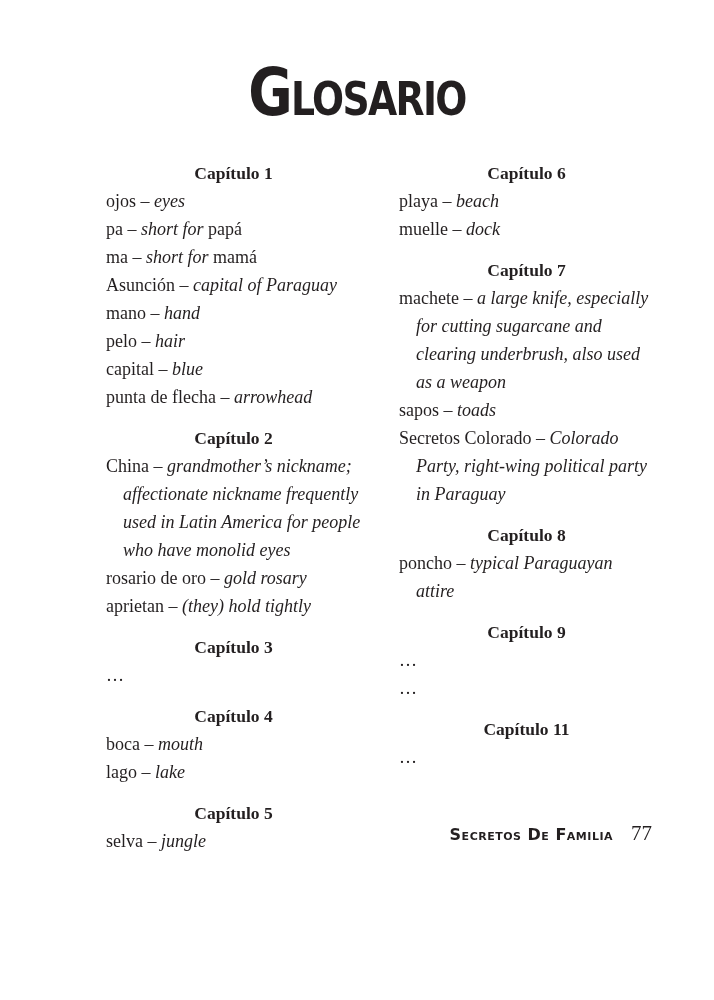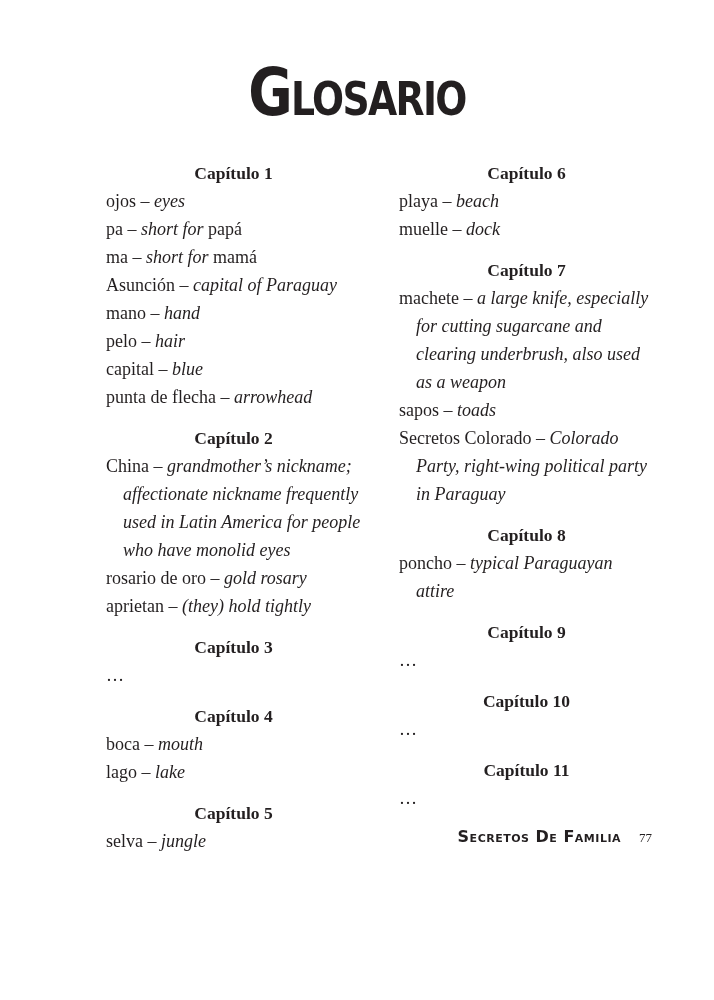--- a/index.html
+++ b/index.html
@@ -74,21 +74,21 @@
     bottom: 48px;
     display: flex;
     align-items: baseline;
     gap: 18px;
   }
   .footer-book-title {
     font-size: 16px;
     letter-spacing: 0.5px;
   }
   .footer-page-number {
-    font-size: 13px;
+    font-size: 21px;
   }
 </style>
 </head>
 <body>
 
 <div class="page">
 
   <h1 class="glossary-title display-font">Glosario</h1>
 
   <div class="columns">
@@ -138,21 +138,20 @@
         </div>
         <div class="section">
           <h2 class="chapter-heading">Capítulo 8</h2>
           <p class="entry"><span class="term">poncho</span> – <span class="definition">typical Paraguayan attire</span></p>
         </div>
         <div class="section">
           <h2 class="chapter-heading">Capítulo 9</h2>
           <p class="entry ellipsis-row"><span>…</span></p>
         </div>
         <div class="section">
-          <h2 class="chapter-heading">Capítulo 10</h2>
           <p class="entry ellipsis-row"><span>…</span></p>
         </div>
         <div class="section">
           <h2 class="chapter-heading">Capítulo 11</h2>
           <p class="entry ellipsis-row"><span>…</span></p>
         </div>
       </div>
     </div>
 
   <div class="footer">

